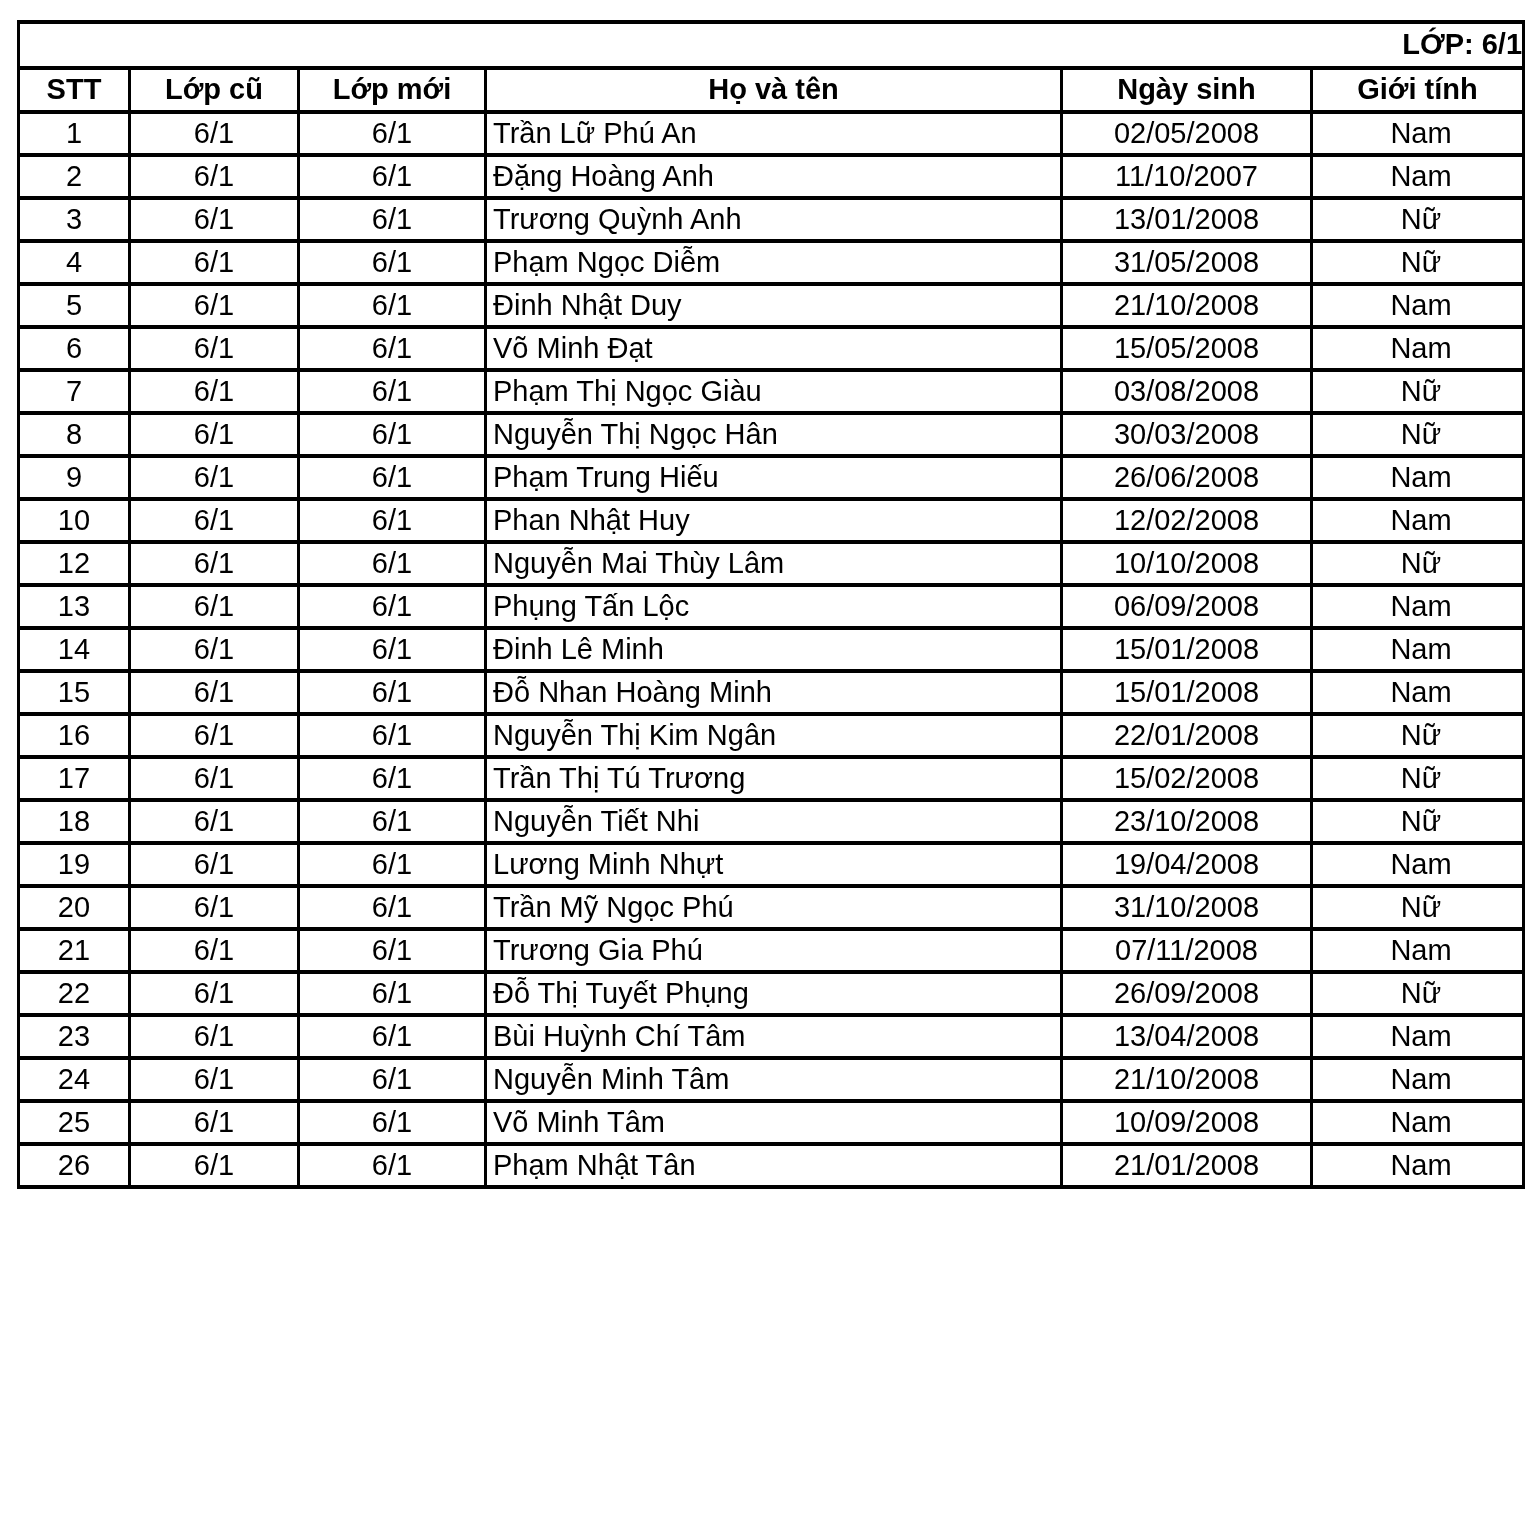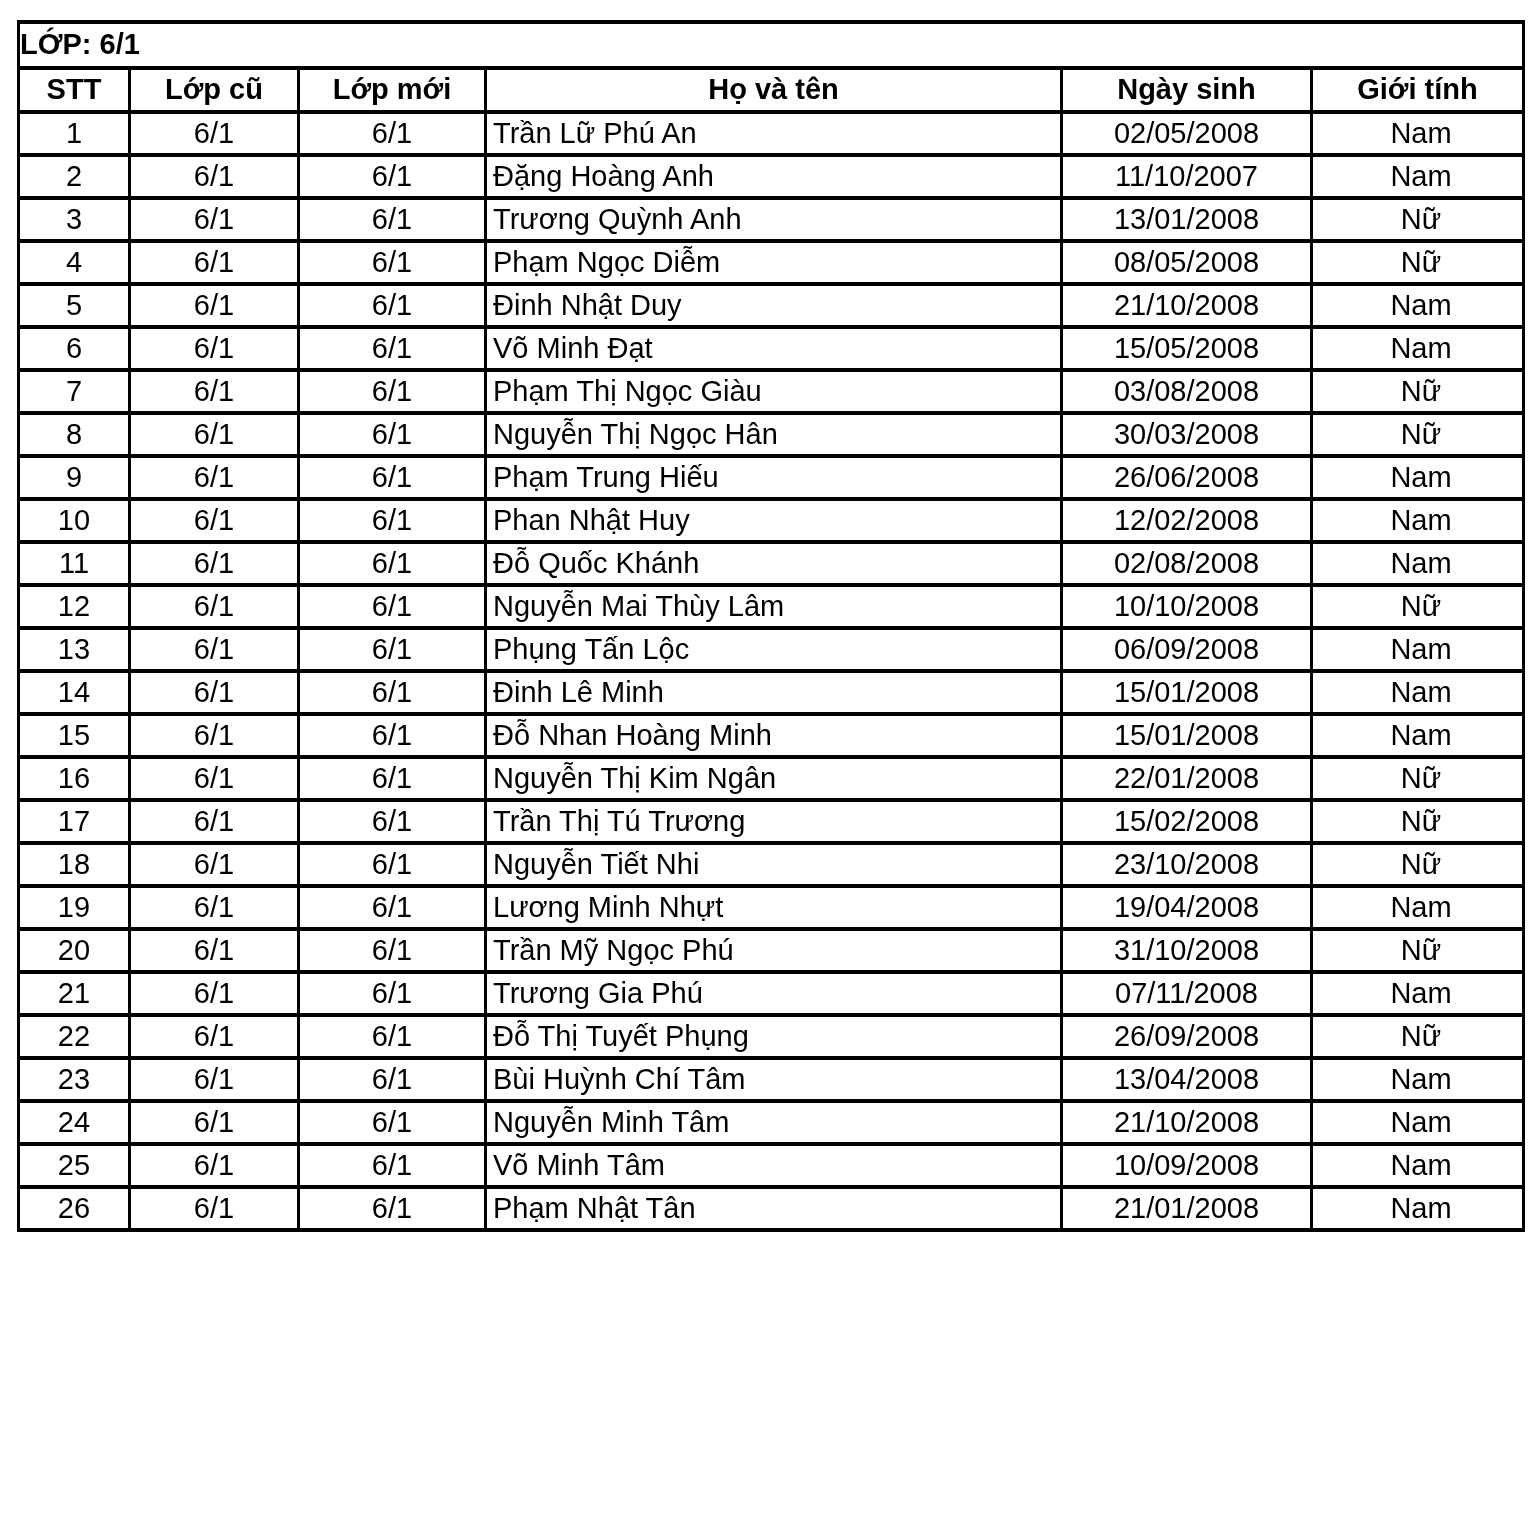--- a/index.html
+++ b/index.html
@@ -33,21 +33,21 @@
     border-bottom: 4px solid #000;
     padding: 0;
     overflow: hidden;
     white-space: nowrap;
     vertical-align: middle;
     font-size: 29px;
     line-height: 1.1;
   }
   td.title-cell {
     height: 42px;
-    text-align: left;
+    text-align: right;
     font-weight: bold;
     font-size: 34px;
   }
   tr.header-row th {
     height: 40px;
     text-align: center;
     font-weight: bold;
   }
   tr.data-row td {
     height: 39px;
@@ -116,21 +116,21 @@
           <td>6/1</td>
           <td>Trương Quỳnh Anh</td>
           <td>13/01/2008</td>
           <td>Nữ</td>
         </tr>
         <tr class="data-row">
           <td>4</td>
           <td>6/1</td>
           <td>6/1</td>
           <td>Phạm Ngọc Diễm</td>
-          <td>08/05/2008</td>
+          <td>31/05/2008</td>
           <td>Nữ</td>
         </tr>
         <tr class="data-row">
           <td>5</td>
           <td>6/1</td>
           <td>6/1</td>
           <td>Đinh Nhật Duy</td>
           <td>21/10/2008</td>
           <td>Nam</td>
         </tr>
@@ -165,28 +165,20 @@
           <td>Phạm Trung Hiếu</td>
           <td>26/06/2008</td>
           <td>Nam</td>
         </tr>
         <tr class="data-row">
           <td>10</td>
           <td>6/1</td>
           <td>6/1</td>
           <td>Phan Nhật Huy</td>
           <td>12/02/2008</td>
-          <td>Nam</td>
-        </tr>
-        <tr class="data-row">
-          <td>11</td>
-          <td>6/1</td>
-          <td>6/1</td>
-          <td>Đỗ Quốc Khánh</td>
-          <td>02/08/2008</td>
           <td>Nam</td>
         </tr>
         <tr class="data-row">
           <td>12</td>
           <td>6/1</td>
           <td>6/1</td>
           <td>Nguyễn Mai Thùy Lâm</td>
           <td>10/10/2008</td>
           <td>Nữ</td>
         </tr>

